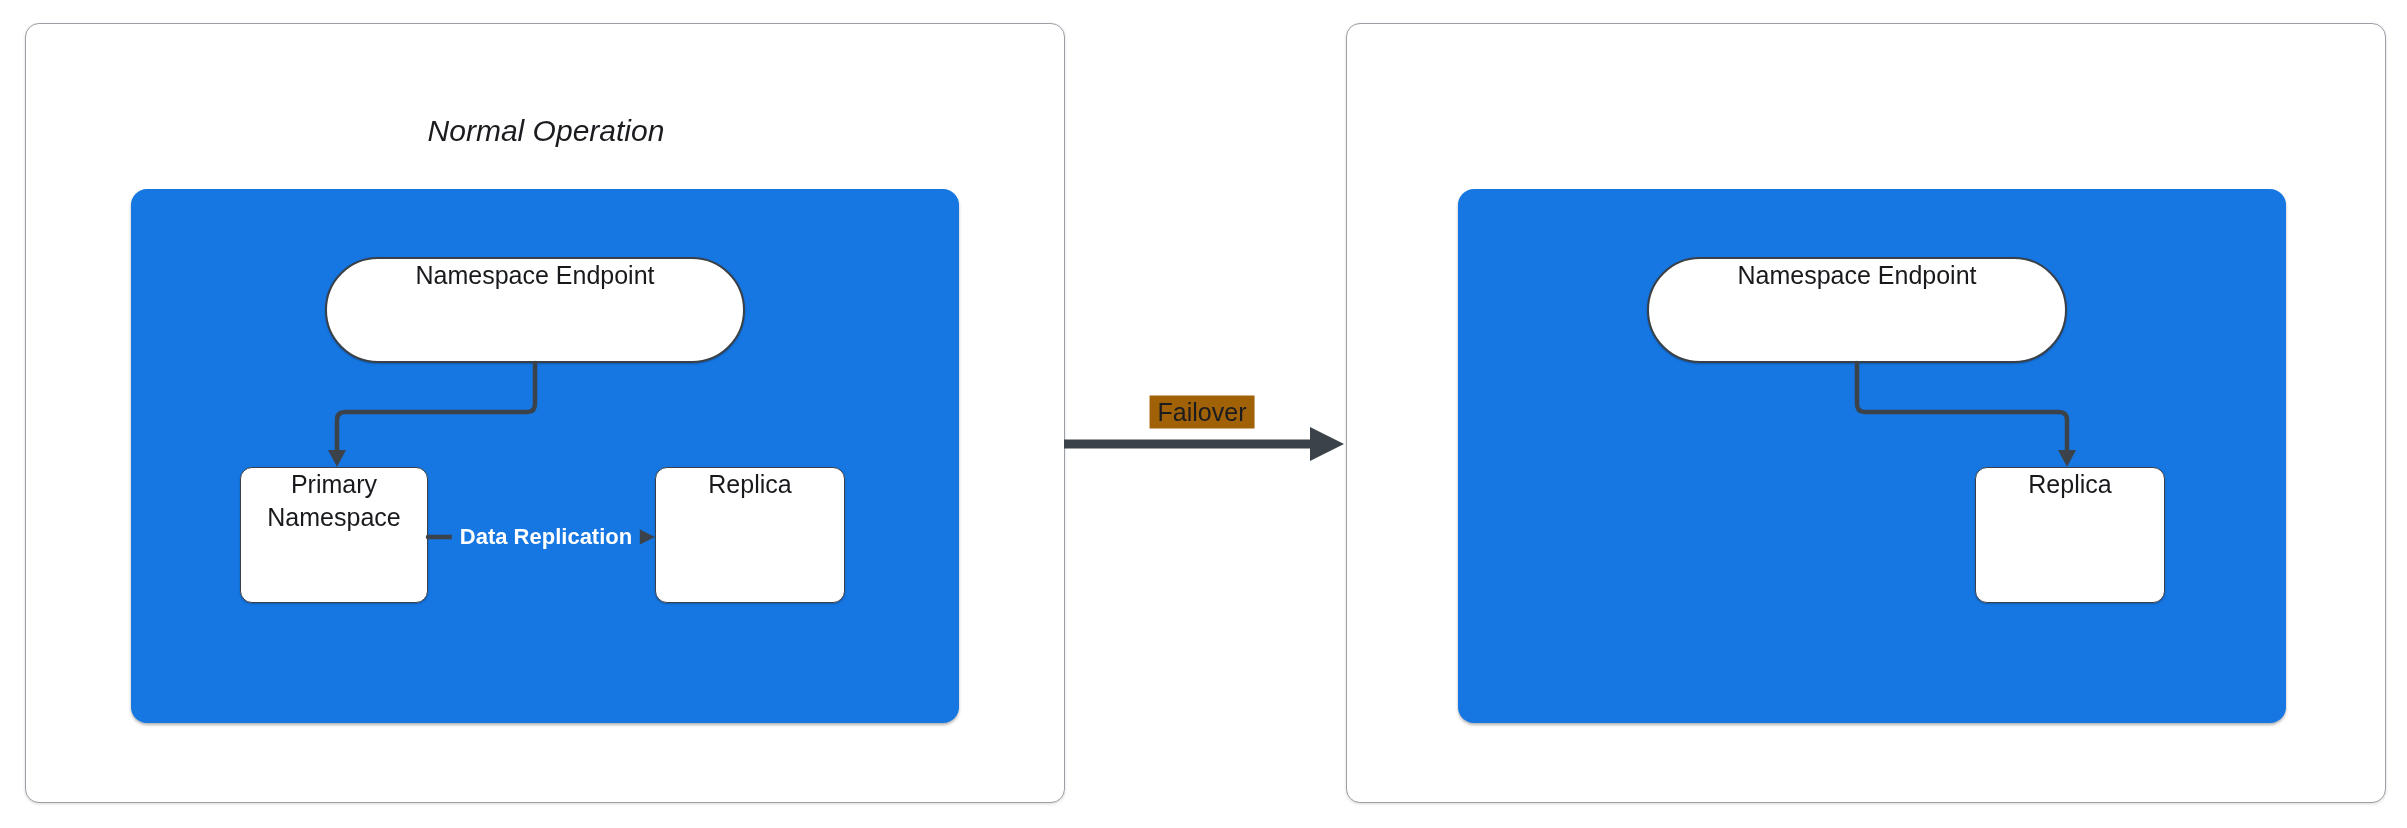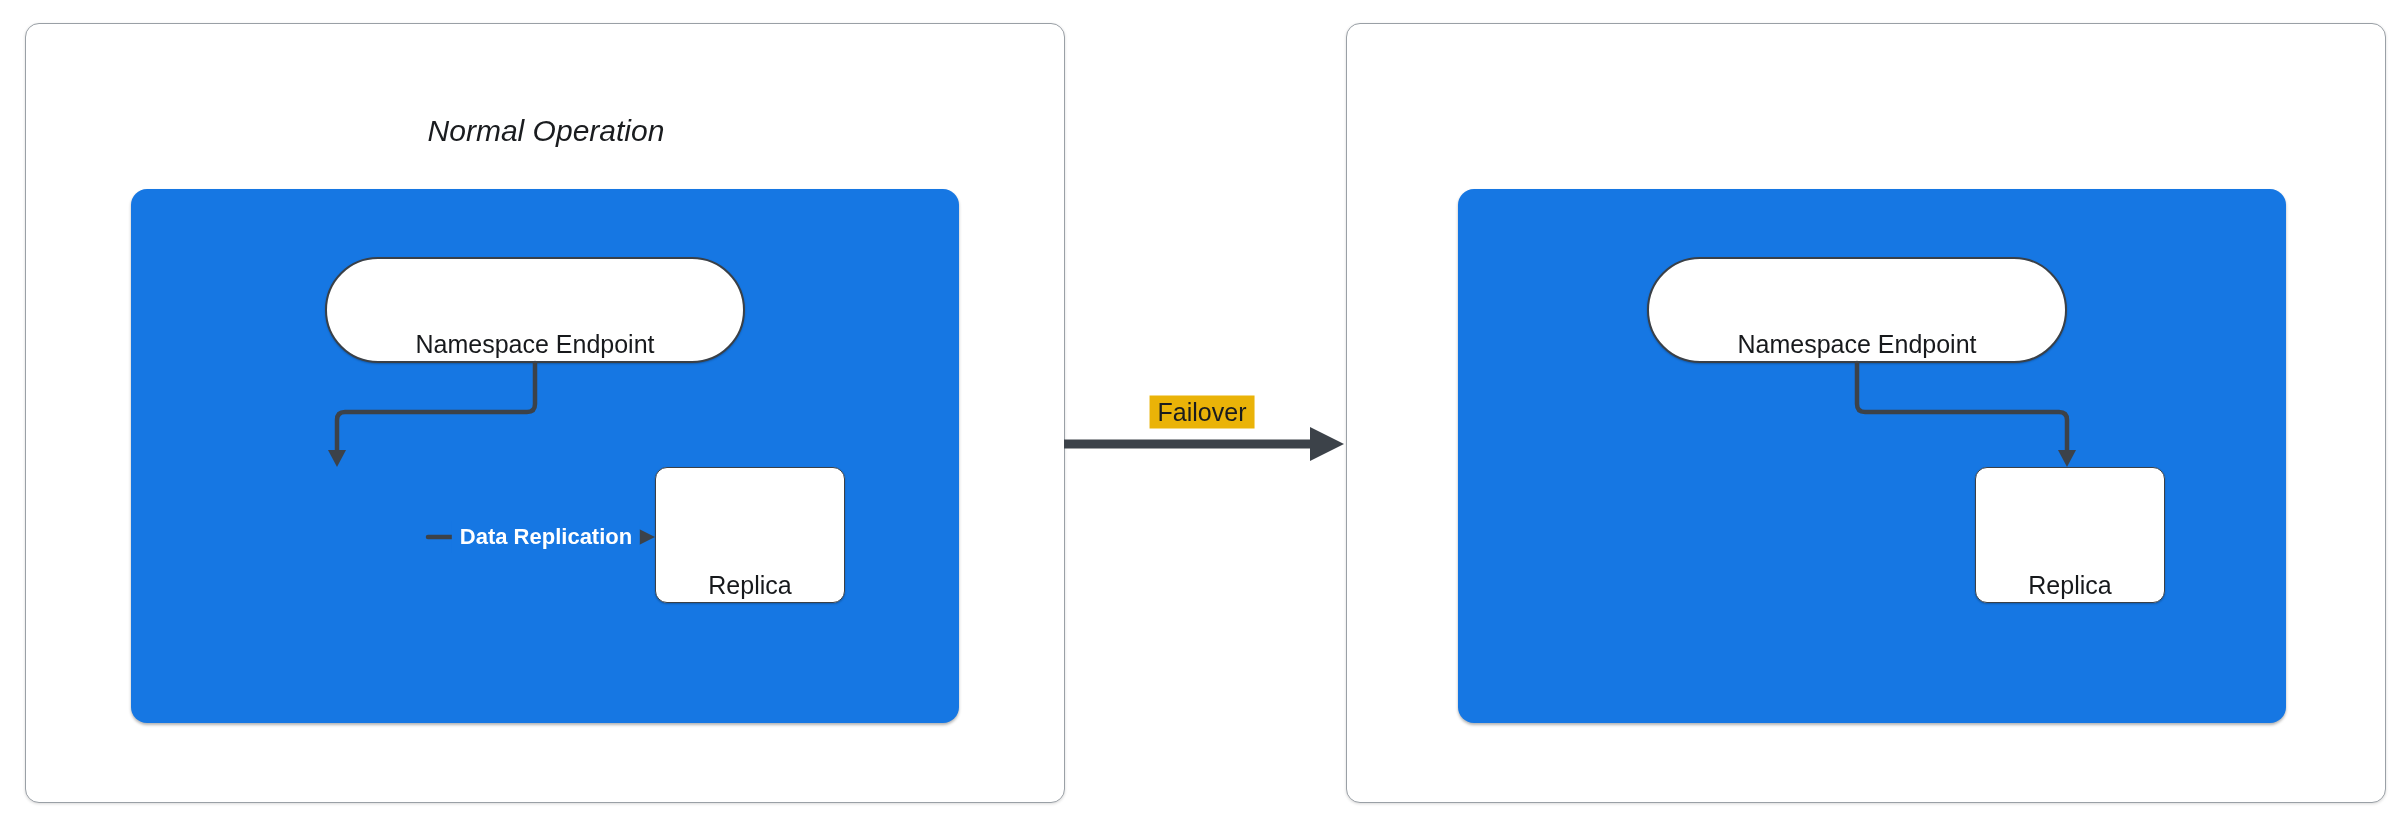--- a/index.html
+++ b/index.html
@@ -49,21 +49,21 @@
     top: 165px;
     width: 828px;
     height: 534px;
     background: var(--container-blue);
     border-radius: 16px;
     box-shadow: 0 2px 3px rgba(0,0,0,0.30);
   }
   .node {
     position: absolute;
     display: flex;
-    align-items: flex-end;
+    align-items: flex-start;
     justify-content: center;
     text-align: center;
     background: #ffffff;
     border: 1.5px solid var(--node-border);
     color: var(--node-text);
     font-size: 25px;
     line-height: 1.32;
     box-shadow: 0 1px 2px rgba(0,0,0,0.25);
   }
   .pill {
@@ -109,35 +109,38 @@
   .replication-label {
     font-size: 22px;
     font-weight: bold;
     color: var(--replication-text);
     background: var(--container-blue);
     padding: 3px 8px;
   }
   .failover-label {
     font-size: 25px;
     color: var(--title-text);
-    background: #eab308;
+    background: #a16207;
     padding: 2px 8px;
   }
 </style>
 </head>
 <body>
 
 <div id="canvas">
 
   <div class="panel" style="left:25px;">
     <div class="panel-title" style="left:0;">Normal Operation</div>
     <div class="blue-container" style="left:105px;"></div>
   </div>
   <div class="node pill" style="left:325px;">
     <span style="padding:0 20px;">Namespace Endpoint</span>
+  </div>
+  <div class="node box" style="left:240px;width:188px;">
+    <span style="padding:0 14px;">Primary Namespace</span>
   </div>
   <div class="node box" style="left:655px;">
     <span>Replica</span>
   </div>
 
   <div class="panel" style="left:1346px;">
     <div class="blue-container" style="left:111px;"></div>
   </div>
   <div class="node pill" style="left:1647px;">
     <span style="padding:0 20px;">Namespace Endpoint</span>

